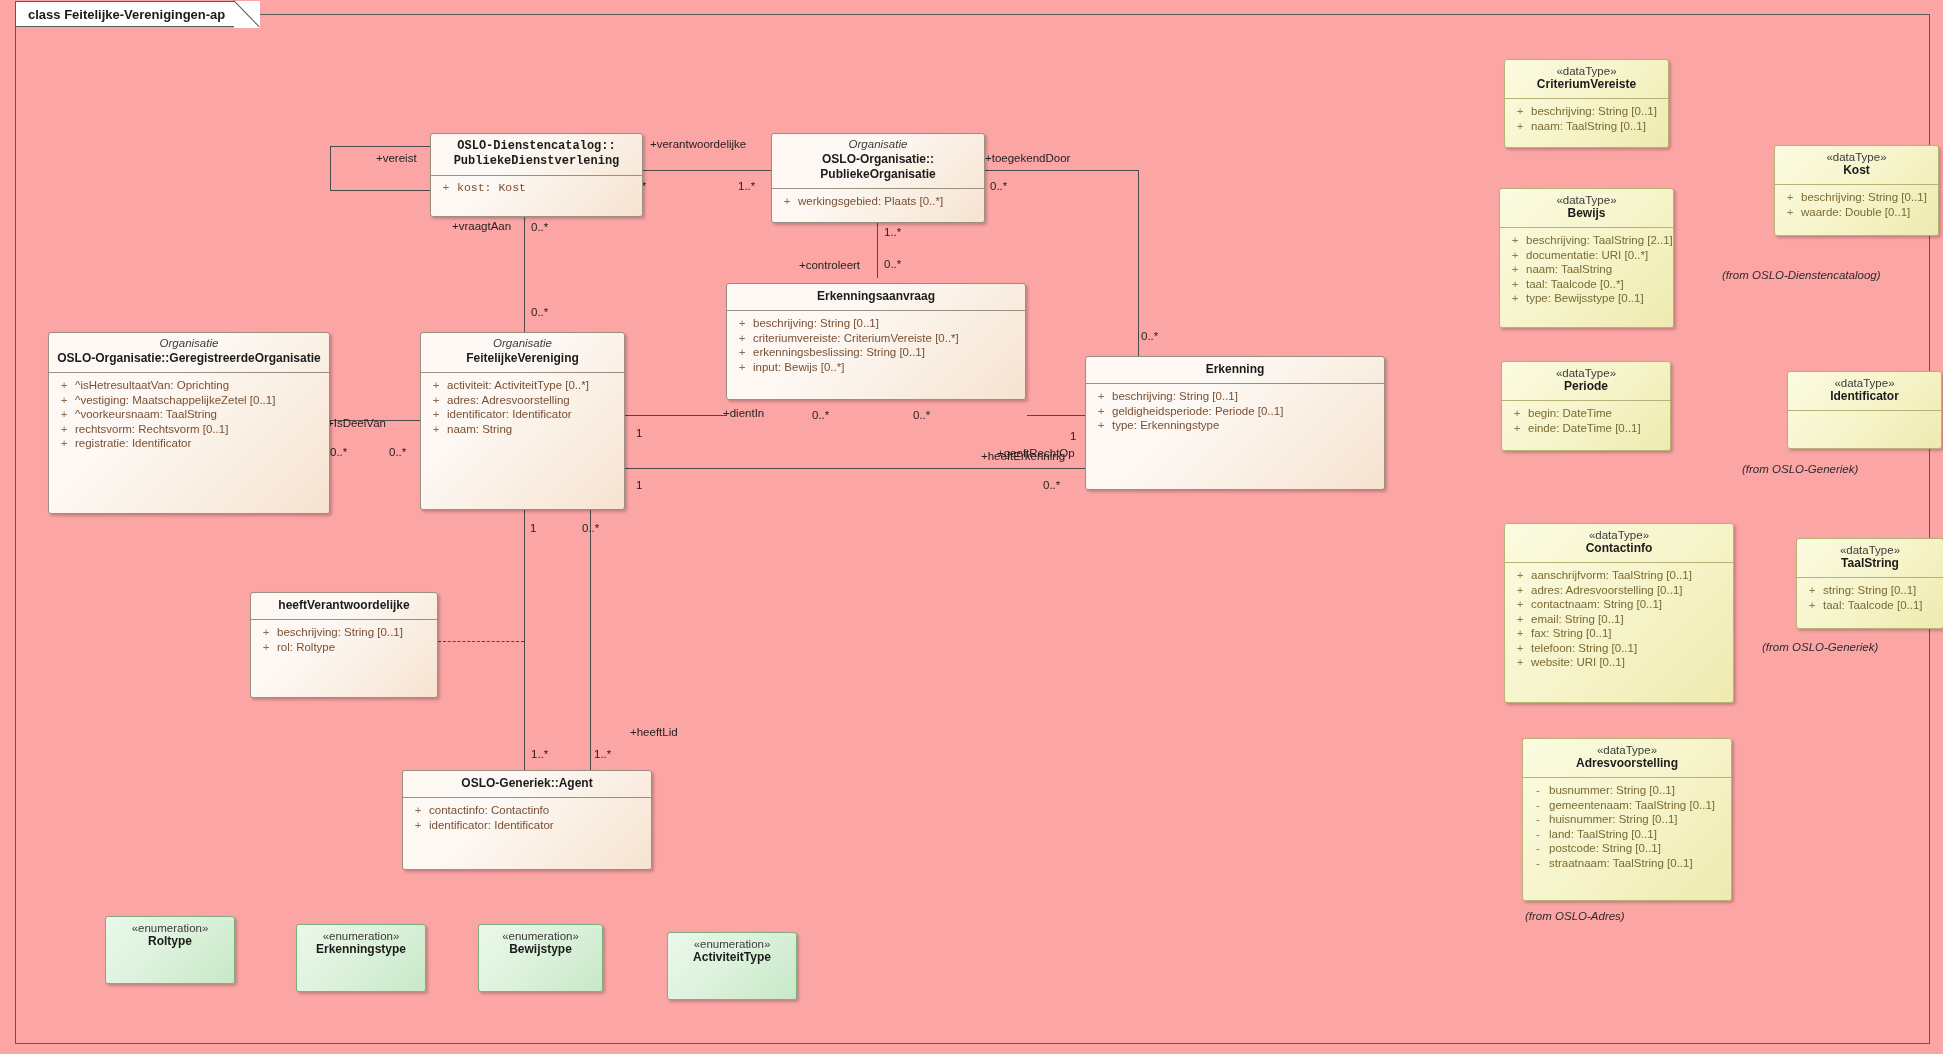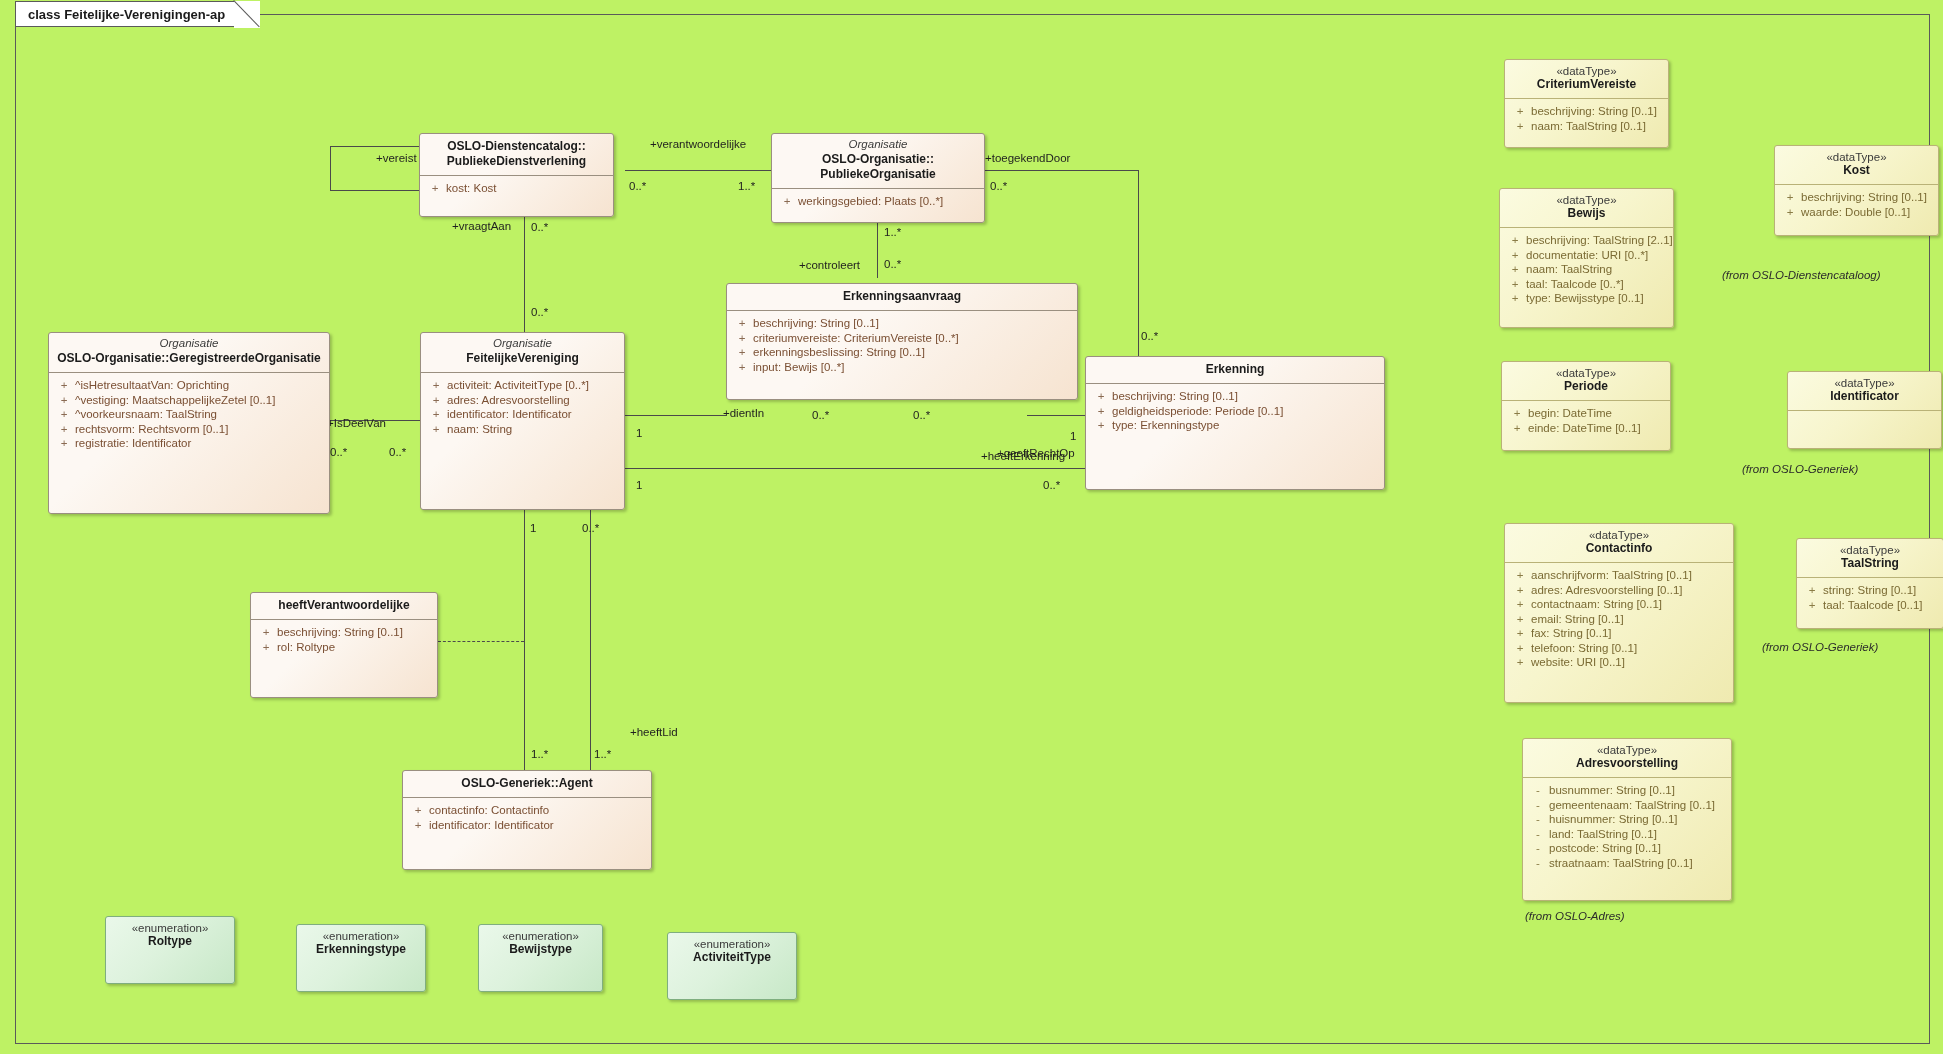--- a/index.html
+++ b/index.html
@@ -1,17 +1,17 @@
 <!DOCTYPE html>
 <html><head>
 <meta charset="utf-8">
 <style>
   html,body{margin:0;padding:0;background:#ffffff;}
   body{font-family:"Liberation Sans",sans-serif;}
-  #canvas{position:relative;width:1943px;height:1054px;overflow:hidden;background:#bef264;}
+  #canvas{position:relative;width:1943px;height:1054px;overflow:hidden;background:#fca5a5;}
 
   
   .frame{position:absolute;left:15px;top:14px;width:1913px;height:1028px;
          border:1px solid #5a5a5a;background:transparent;}
   .frame-tab{position:absolute;left:15px;top:1px;height:26px;
              border:1px solid #5a5a5a;border-bottom:1px solid #5a5a5a;background:#fff;
              padding:0 34px 0 12px;line-height:26px;font-size:13px;font-weight:bold;color:#1a1a1a;
              box-sizing:border-box;}
   .frame-tab .slant{position:absolute;right:-1px;top:-1px;width:26px;height:27px;background:#fff;
              border-left:0;}
@@ -124,21 +124,21 @@
   <div class="mult" style="left:812px;top:409px;">0..*</div>
   <div class="mult" style="left:913px;top:409px;">0..*</div>
   <div class="mult" style="left:1070px;top:430px;">1</div>
   <div class="mult" style="left:636px;top:479px;">1</div>
   <div class="mult" style="left:1043px;top:479px;">0..*</div>
   <div class="mult" style="left:530px;top:522px;">1</div>
   <div class="mult" style="left:582px;top:522px;">0..*</div>
   <div class="mult" style="left:531px;top:748px;">1..*</div>
   <div class="mult" style="left:594px;top:748px;">1..*</div>
 
-  <div class="cls" style="left:419px;top:133px;width:195px;height:84px;">
+  <div class="cls" style="left:430px;top:133px;width:213px;height:84px;font-family:Liberation Mono, monospace;">
     <div class="hdr">
       <div class="nm">OSLO-Dienstencatalog::</div>
       <div class="nm">PubliekeDienstverlening</div>
     </div>
     <div class="attrs">
       <div class="at">
         <span class="vis">+</span>
         <span class="txt">kost: Kost</span>
       </div>
     </div>
@@ -205,21 +205,21 @@
           <span class="vis">+</span>
           <span class="txt">identificator: Identificator</span>
         </div>
       <div class="at">
           <span class="vis">+</span>
           <span class="txt">naam: String</span>
         </div>
     </div>
   </div>
 
-  <div class="cls" style="left:726px;top:283px;width:352px;height:117px;">
+  <div class="cls" style="left:726px;top:283px;width:300px;height:117px;">
     <div class="hdr">
       <div class="nm">Erkenningsaanvraag</div>
     </div>
     <div class="attrs">
       <div class="at">
           <span class="vis">+</span>
           <span class="txt">beschrijving: String [0..1]</span>
         </div>
       <div class="at">
           <span class="vis">+</span>

